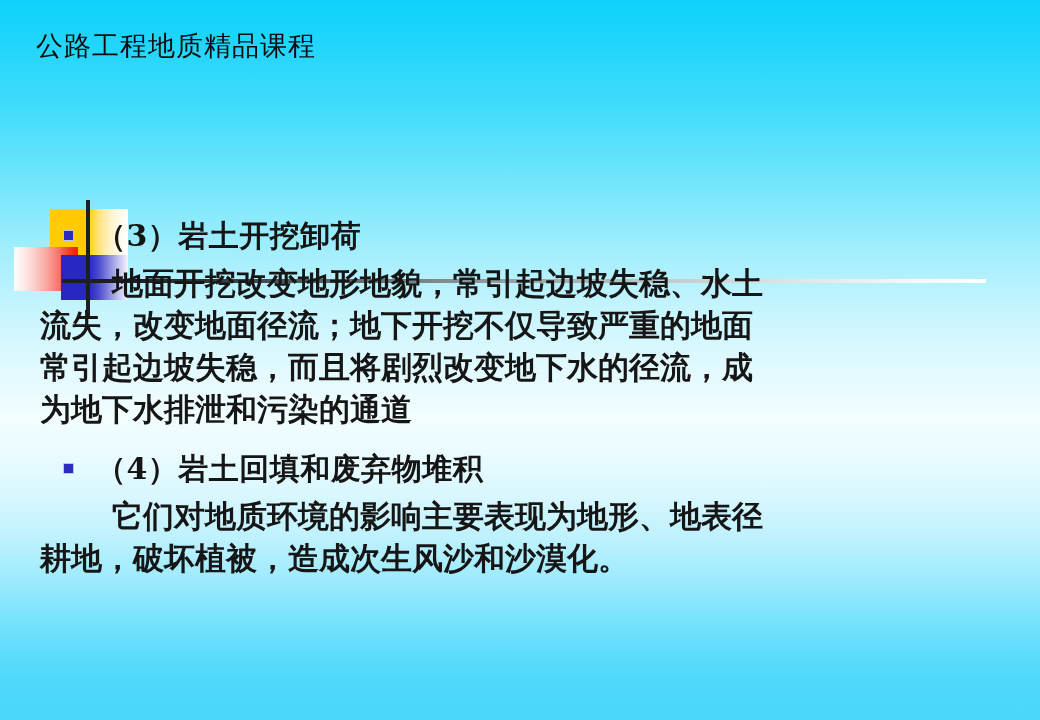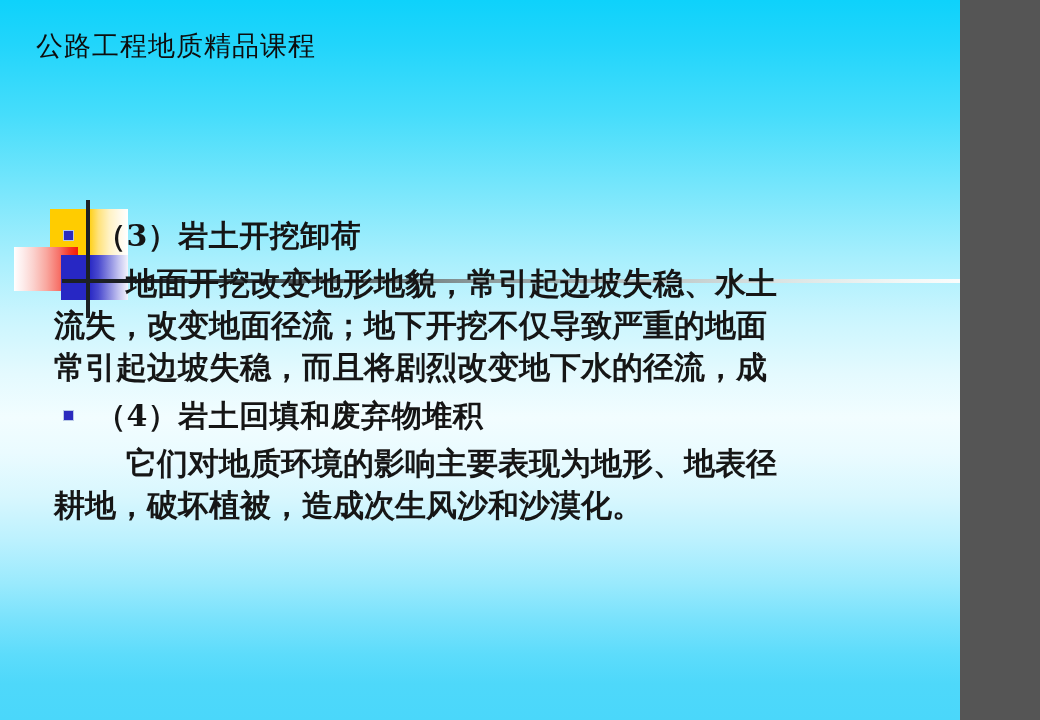--- a/index.html
+++ b/index.html
@@ -3,21 +3,21 @@
 <meta charset="utf-8">
 <title>Slide</title>
 <style>
   html, body {
     margin: 0;
     padding: 0;
     background: #555;
   }
   #slide {
     position: relative;
-    width: 960px;
+    width: 1040px;
     height: 720px;
     overflow: hidden;
     font-family: "DejaVu Serif", "Liberation Serif", serif;
     
     background:
       linear-gradient(to bottom,
         #0ed2fb 0%,
         #21d5fb 6%,
         #46ddfb 16%,
         #76e6fc 26%,
@@ -141,21 +141,21 @@
     top: 0;
     font-size: 30px;
     line-height: 44px;
     color: #151515;
     white-space: nowrap;
     letter-spacing: 0.5px;
   }
   .para {
     position: relative;
     width: 890px;
-    margin-left: 54px;
+    margin-left: 40px;
     font-size: 31px;
     line-height: 42px;
     color: #161616;
     text-align: justify;
     text-justify: inter-ideograph;
     letter-spacing: 0px;
   }
   .para .pline {
     display: block;
     white-space: nowrap;
@@ -182,23 +182,24 @@
   <div class="body-area">
 
     <div class="bullet-line">
       <span class="bullet-marker"></span>
       <span class="bullet-text">（3）岩土开挖卸荷</span>
     </div>
     <div class="para">
       <span class="pline indent">地面开挖改变地形地貌，常引起边坡失稳、水土</span>
       <span class="pline">流失，改变地面径流；地下开挖不仅导致严重的地面</span>
       <span class="pline">常引起边坡失稳，而且将剧烈改变地下水的径流，成</span>
-    </div>
-
-    <div class="bullet-line" style="margin-top:6px;">
+      <span class="pline">为地下水排泄和污染的通道</span>
+    </div>
+
+    <div class="bullet-line" style="margin-top:17px;">
       <span class="bullet-marker"></span>
       <span class="bullet-text">（4）岩土回填和废弃物堆积</span>
     </div>
     <div class="para">
       <span class="pline indent">它们对地质环境的影响主要表现为地形、地表径</span>
       <span class="pline">耕地，破坏植被，造成次生风沙和沙漠化。</span>
     </div>
 
   </div>
 </div>

